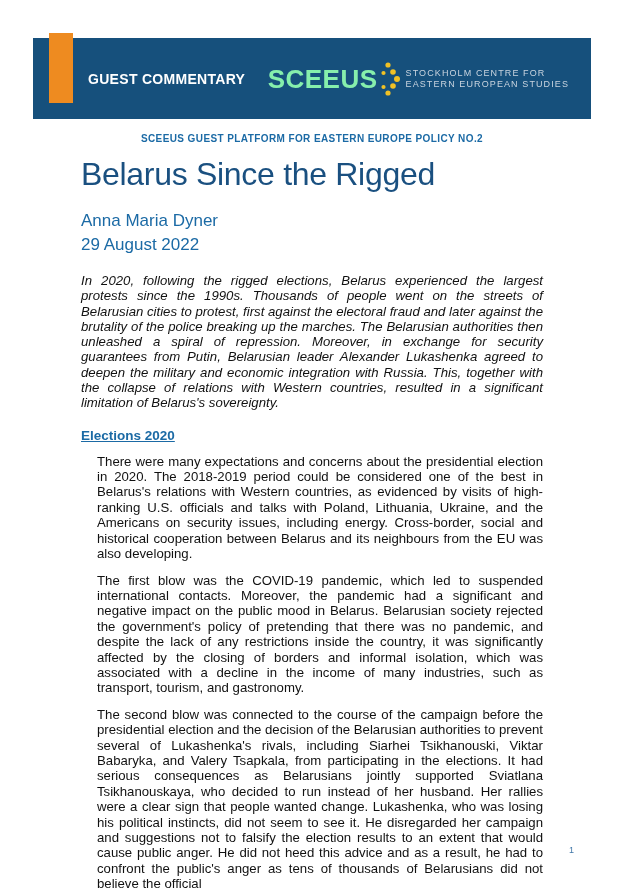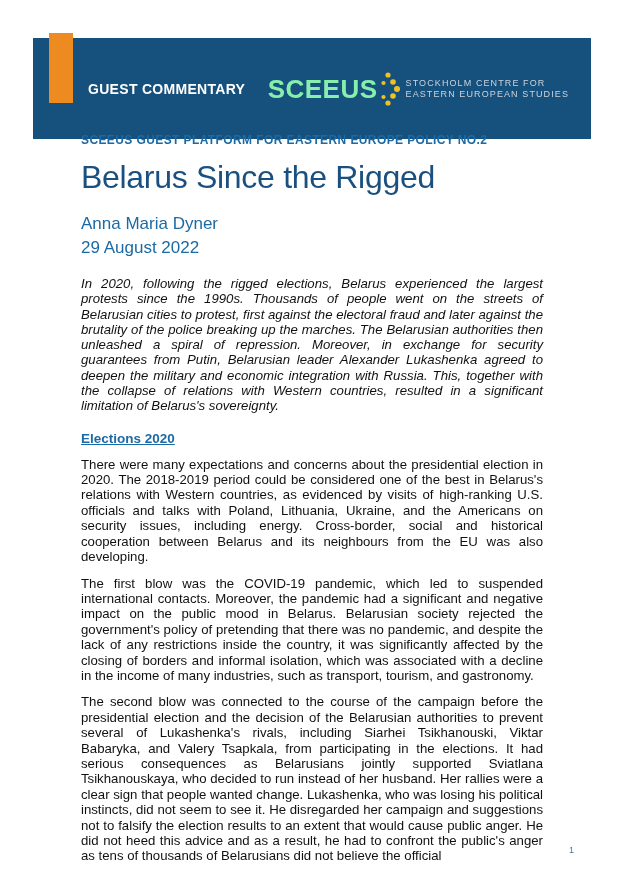--- a/index.html
+++ b/index.html
@@ -6,21 +6,21 @@
   body {
     width:619px; height:894px;
     background:#ffffff;
     font-family:"Liberation Sans", sans-serif;
     position:relative;
     overflow:hidden;
   }
   
   .band {
     position:absolute; left:33px; top:38px;
-    width:558px; height:101px;
+    width:558px; height:81px;
     background:#16507C;
     display:flex; align-items:center;
   }
   .orange-block {
     position:absolute; left:49px; top:33px;
     width:24px; height:70px;
     background:#EE8B20;
     z-index:2;
   }
   .band-left { margin-left:55px; }
@@ -28,21 +28,21 @@
   .issue  { color:#ffffff; font-size:13px; margin-top:4px; }
   .logo   { display:flex; align-items:center; margin-left:auto; margin-right:22px; }
   .wordmark { color:#86efac; font-weight:bold; font-size:26px; letter-spacing:0.5px; line-height:1; }
   .dots-icon { margin:0 5px 0 3px; display:block; }
   .tagline { color:#C9D4DF; font-size:9px; letter-spacing:1.1px; line-height:11px; }
   
   .content { position:absolute; left:81px; top:0; width:462px; }
   .eyebrow {
     margin-top:133px;
     color:#1B6AA5; font-weight:bold;
-    font-size:12px; letter-spacing:0.4px;
+    font-size:10px; letter-spacing:0.4px;text-align:center;
   }
   .title {
     margin-top:9px;
     color:#1A5080; font-weight:normal;
     font-size:32px; line-height:42px; letter-spacing:-0.3px;
   }
   .title-line { white-space:nowrap; }
   .byline { margin-top:14px; color:#1B6AA5; font-size:17px; line-height:24px; }
   .abstract {
     margin-top:16px;
@@ -50,21 +50,21 @@
     font-size:13.2px; line-height:15.3px;
     text-align:justify; color:#111111;
   }
   .section-heading {
     margin-top:17px;
     color:#1B6AA5; font-weight:bold; font-size:13.5px;text-decoration:underline;
   }
   .para {
     margin-top:11px;
     font-size:13.2px; line-height:15.4px;
-    text-align:justify; color:#111111;
+    text-align:justify; color:#111111;margin-left:16px;
   }
   .page-number {
     position:absolute; left:569px; top:845px;
     color:#4077A8; font-size:9px;
   }
 </style>
 </head>
 <body>
 
 <div class="orange-block"></div>

